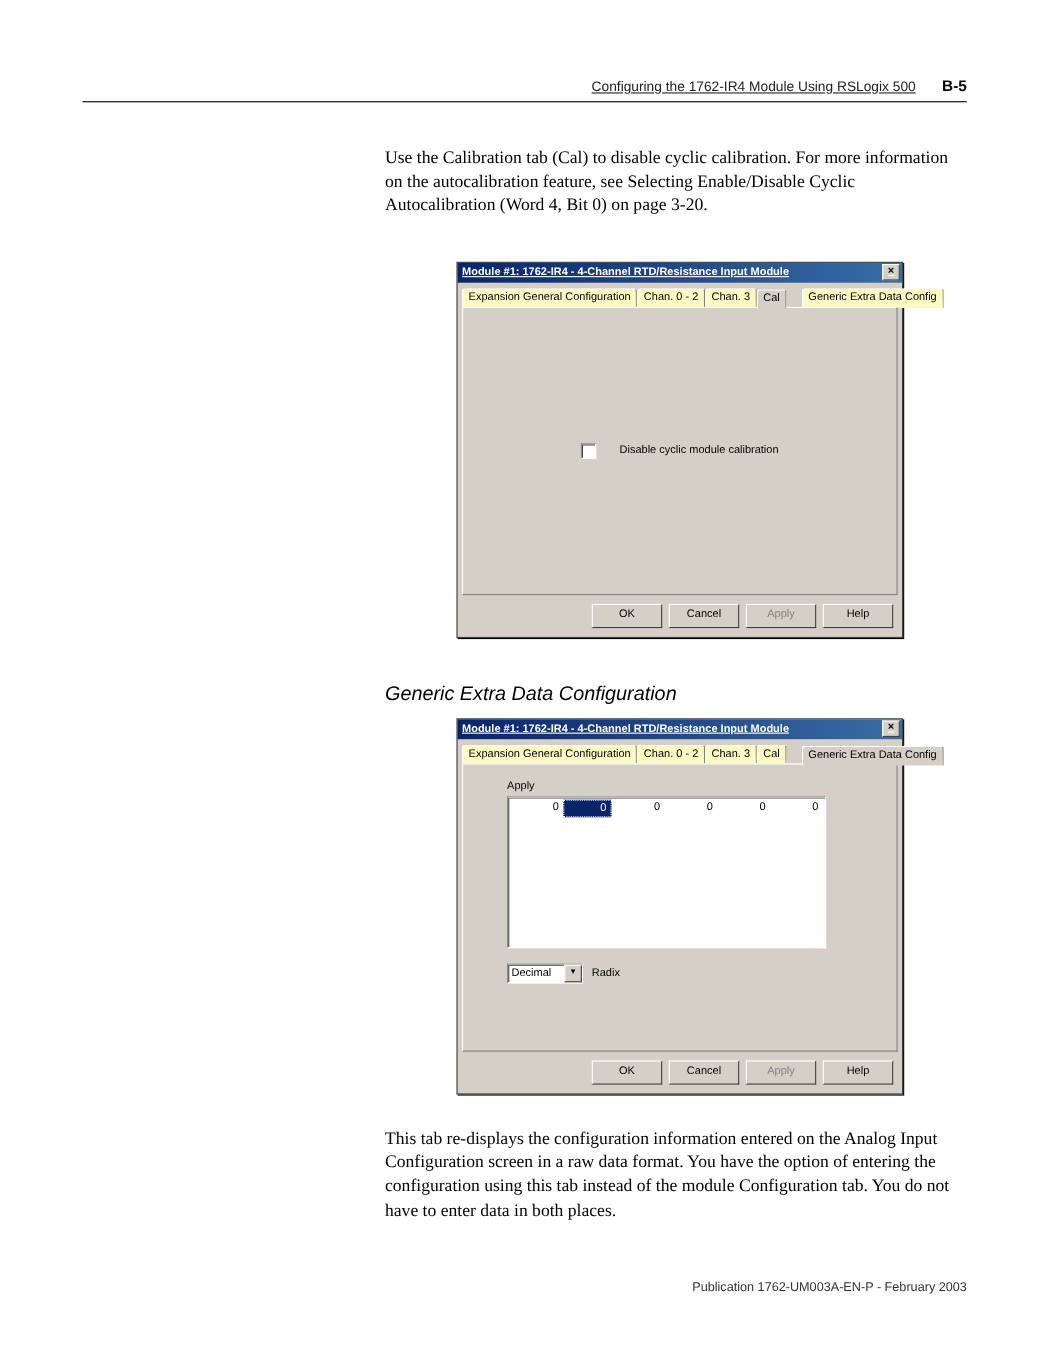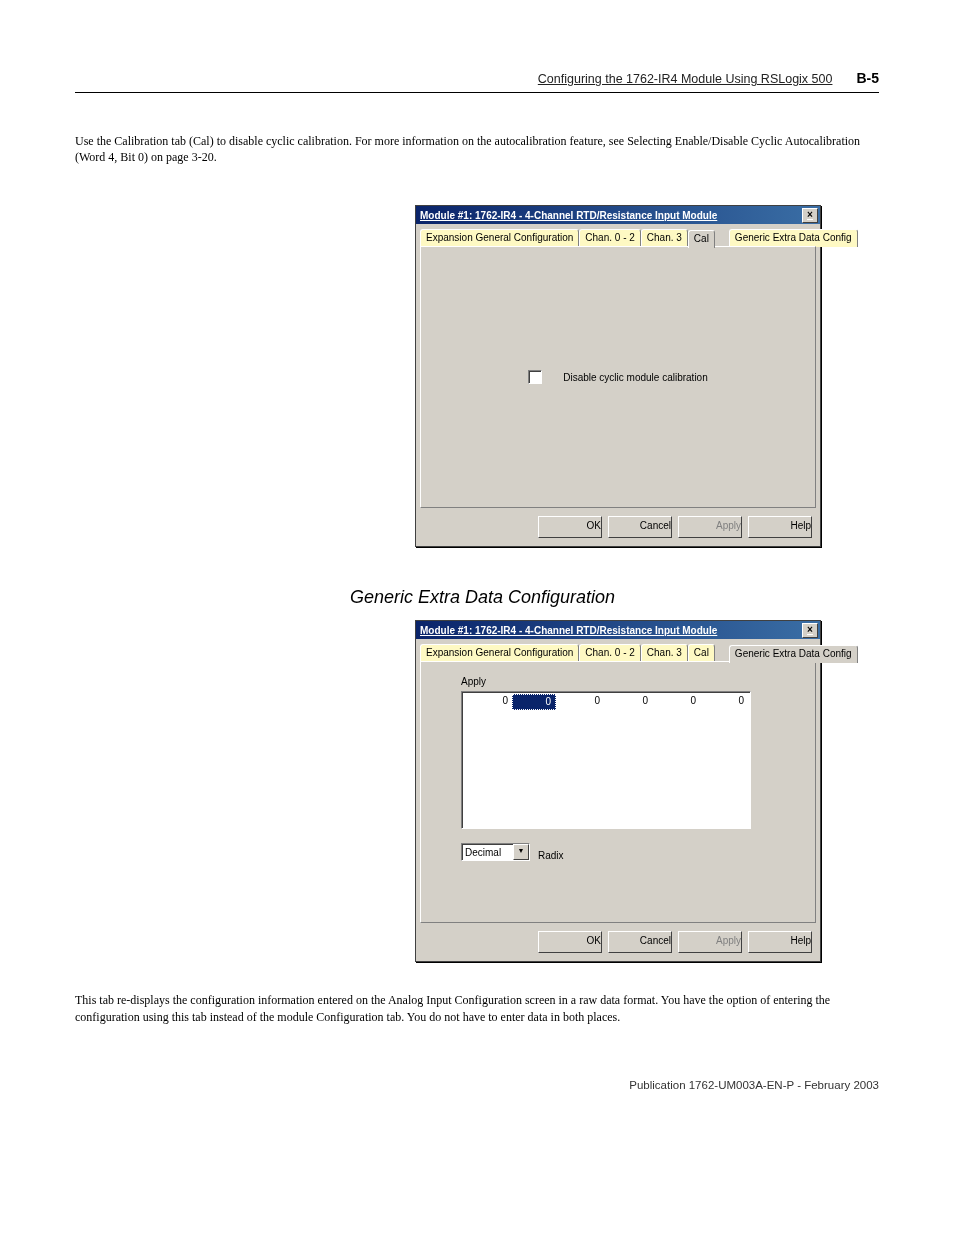--- a/index.html
+++ b/index.html
@@ -32,21 +32,22 @@
     font-family: Arial, Helvetica, sans-serif;
     font-weight: bold;
     font-size: 14px;
   }
   .hr {
     border: none;
     border-top: 1px solid #000;
     margin: 0 0 40px 0;
   }
   .body-text {
-    font-size: 12px;
+    margin-left: 275px;
+    font-size: 16px;
     line-height: 1.35;
     margin-bottom: 40px;
   }
   .section-heading {
     margin-left: 275px;
     font-family: Arial, Helvetica, sans-serif;
     font-style: italic;
     font-size: 18px;
     margin-bottom: 12px;
     margin-top: 40px;
@@ -149,21 +150,21 @@
   }
   .win-btn {
     min-width:62px;
     height:20px;
     background:#d4d0c8;
     border:1px solid #fff;
     border-right-color:#404040;
     border-bottom-color:#404040;
     font-family:Tahoma,Arial,sans-serif;
     font-size:10px;
-    text-align:right;
+    text-align:center;
     line-height:18px;
     cursor:default;
   }
   .win-btn.disabled { color:#808080; }
 
   
   .extra-content {
     height:260px;
     padding:14px 18px 8px 40px;
     box-sizing:border-box;
@@ -192,21 +193,21 @@
     line-height:14px;
   }
   .offset-cell.sel {
     background:#0a246a; color:#fff;
     border:1px dotted #fff;
     box-sizing:border-box;
   }
   .radix-row {
     margin-top:14px;
     display:flex;
-    align-items:flex-end;
+    align-items:center;
     gap:8px;
     font-size:10px;
   }
   .radix-select {
     background:#fff;
     border:1px solid #808080;
     border-right-color:#fff;
     border-bottom-color:#fff;
     box-shadow: inset 1px 1px 0 #404040;
     width:64px;height:16px;

